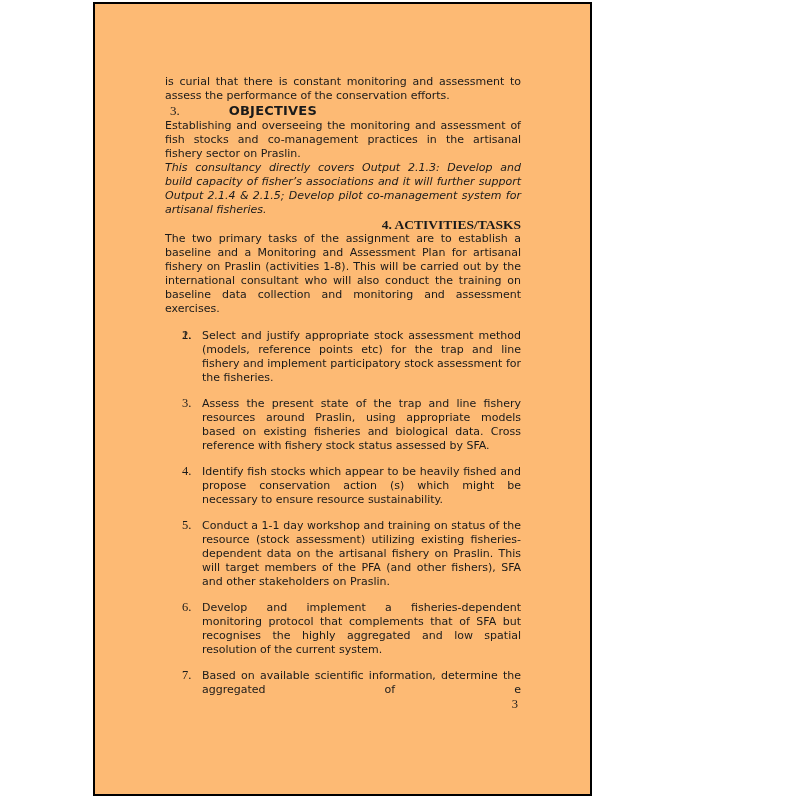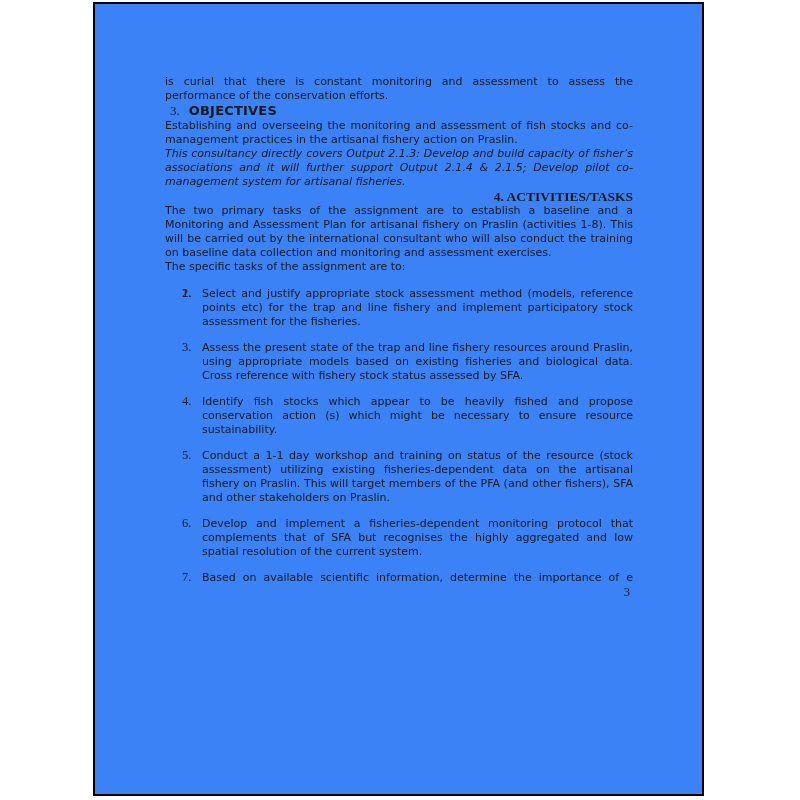--- a/index.html
+++ b/index.html
@@ -6,24 +6,24 @@
   body {
     width: 800px; height: 800px;
     background: #ffffff;
     position: relative;
     font-family: "DejaVu Sans", sans-serif;
     overflow: hidden;
   }
   .page-frame {
     position: absolute;
     left: 93px; top: 2px;
-    width: 611px; height: 794px;
+    width: 499px; height: 794px;
     border: 2px solid #000000;
     box-sizing: border-box;
-    background: #3b82f6;
+    background: #fdba74;
   }
   .content {
     position: absolute;
     left: 70px; right: 69px; top: 71px;
     color: #1a1a1a;
     font-size: 11px;
     line-height: 14px;
     text-align: justify;
   }
   .content p { margin: 0; }
@@ -36,20 +36,21 @@
   }
   .h-objectives .h-num {
     font-family: "Liberation Serif", serif;
     font-weight: normal;
     margin-left: 5px;
     margin-right: 9px;
   }
   .h-objectives .h-title {
     font-weight: bold;
     letter-spacing: 0.2px;
+    margin-left: 40px;
   }
   .p-note { margin-top: 13px; font-style: italic; }
   .h-activities {
     margin: 11px 0 0 0;
     font-family: "Liberation Serif", serif;
     font-weight: bold;
     font-size: 13.5px;
     line-height: 15px;
     text-align: right;
   }
@@ -84,36 +85,35 @@
 </head>
 <body>
 
 <div class="page-frame">
   <div class="content">
 
     <p class="p-intro">is curial that there is constant monitoring and assessment to assess the performance of the conservation efforts.</p>
 
     <p class="h-objectives"><span class="h-num">3.</span><span class="h-title">OBJECTIVES</span></p>
 
-    <p class="p-objectives">Establishing and overseeing the monitoring and assessment of fish stocks and co-management practices in the artisanal fishery action on Praslin.</p>
+    <p class="p-objectives">Establishing and overseeing the monitoring and assessment of fish stocks and co-management practices in the artisanal fishery sector on Praslin.</p>
 
     <p class="p-note">This consultancy directly covers Output 2.1.3: Develop and build capacity of fisher’s associations and it will further support Output 2.1.4 &amp; 2.1.5; Develop pilot co-management system for artisanal fisheries.</p>
 
     <p class="h-activities">4. ACTIVITIES/TASKS</p>
 
     <p class="p-activities">The two primary tasks of the assignment are to establish a baseline and a Monitoring and Assessment Plan for artisanal fishery on Praslin (activities 1-8). This will be carried out by the international consultant who will also conduct the training on baseline data collection and monitoring and assessment exercises.</p>
 
-    <p class="p-tasks-intro">The specific tasks of the assignment are to:</p>
 
     <ol class="tasks">
       <li><span class="no">1.</span></li>
       <li><span class="no">2.</span><span>Select and justify appropriate stock assessment method (models, reference points etc) for the trap and line fishery and implement participatory stock assessment for the fisheries.</span></li>
       <li><span class="no">3.</span><span>Assess the present state of the trap and line fishery resources around Praslin, using appropriate models based on existing fisheries and biological data. Cross reference with fishery stock status assessed by SFA.</span></li>
       <li><span class="no">4.</span><span>Identify fish stocks which appear to be heavily fished and propose conservation action (s) which might be necessary to ensure resource sustainability.</span></li>
       <li><span class="no">5.</span><span>Conduct a 1-1 day workshop and training on status of the resource (stock assessment) utilizing existing fisheries-dependent data on the artisanal fishery on Praslin. This will target members of the PFA (and other fishers), SFA and other stakeholders on Praslin.</span></li>
       <li><span class="no">6.</span><span>Develop and implement a fisheries-dependent monitoring protocol that complements that of SFA but recognises the highly aggregated and low spatial resolution of the current system.</span></li>
-      <li class="cut-line"><span class="no">7.</span><span>Based on available scientific information, determine the importance of e</span></li>
+      <li class="cut-line"><span class="no">7.</span><span>Based on available scientific information, determine the aggregated of e</span></li>
     </ol>
 
     <p class="page-num">3</p>
 
   </div>
 </div>
 
 </body></html>

